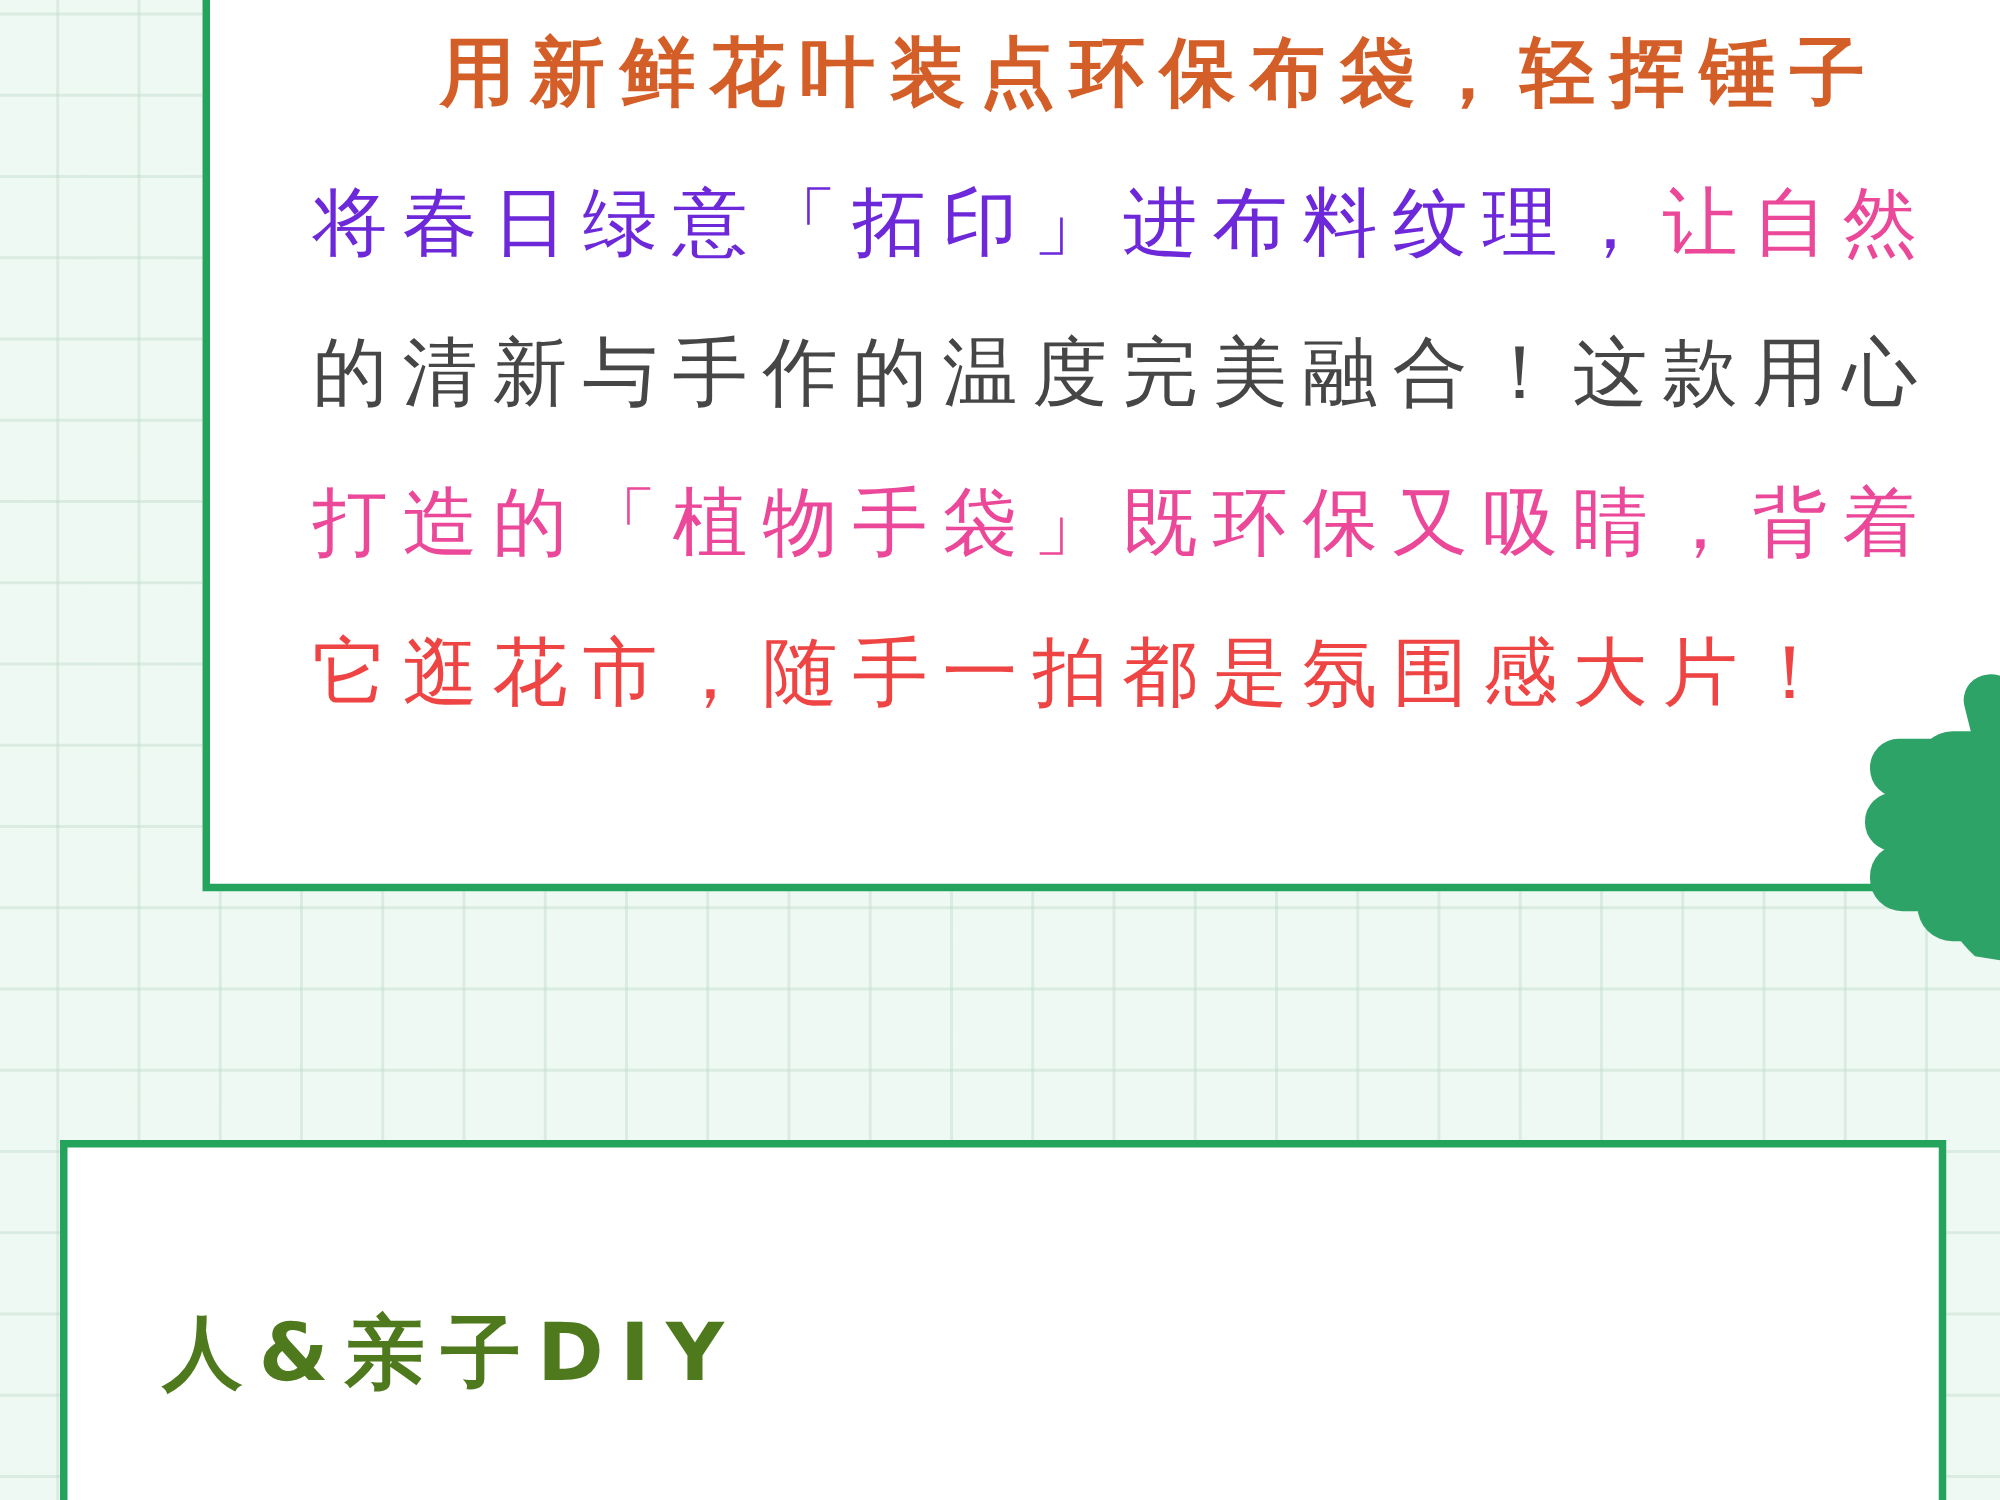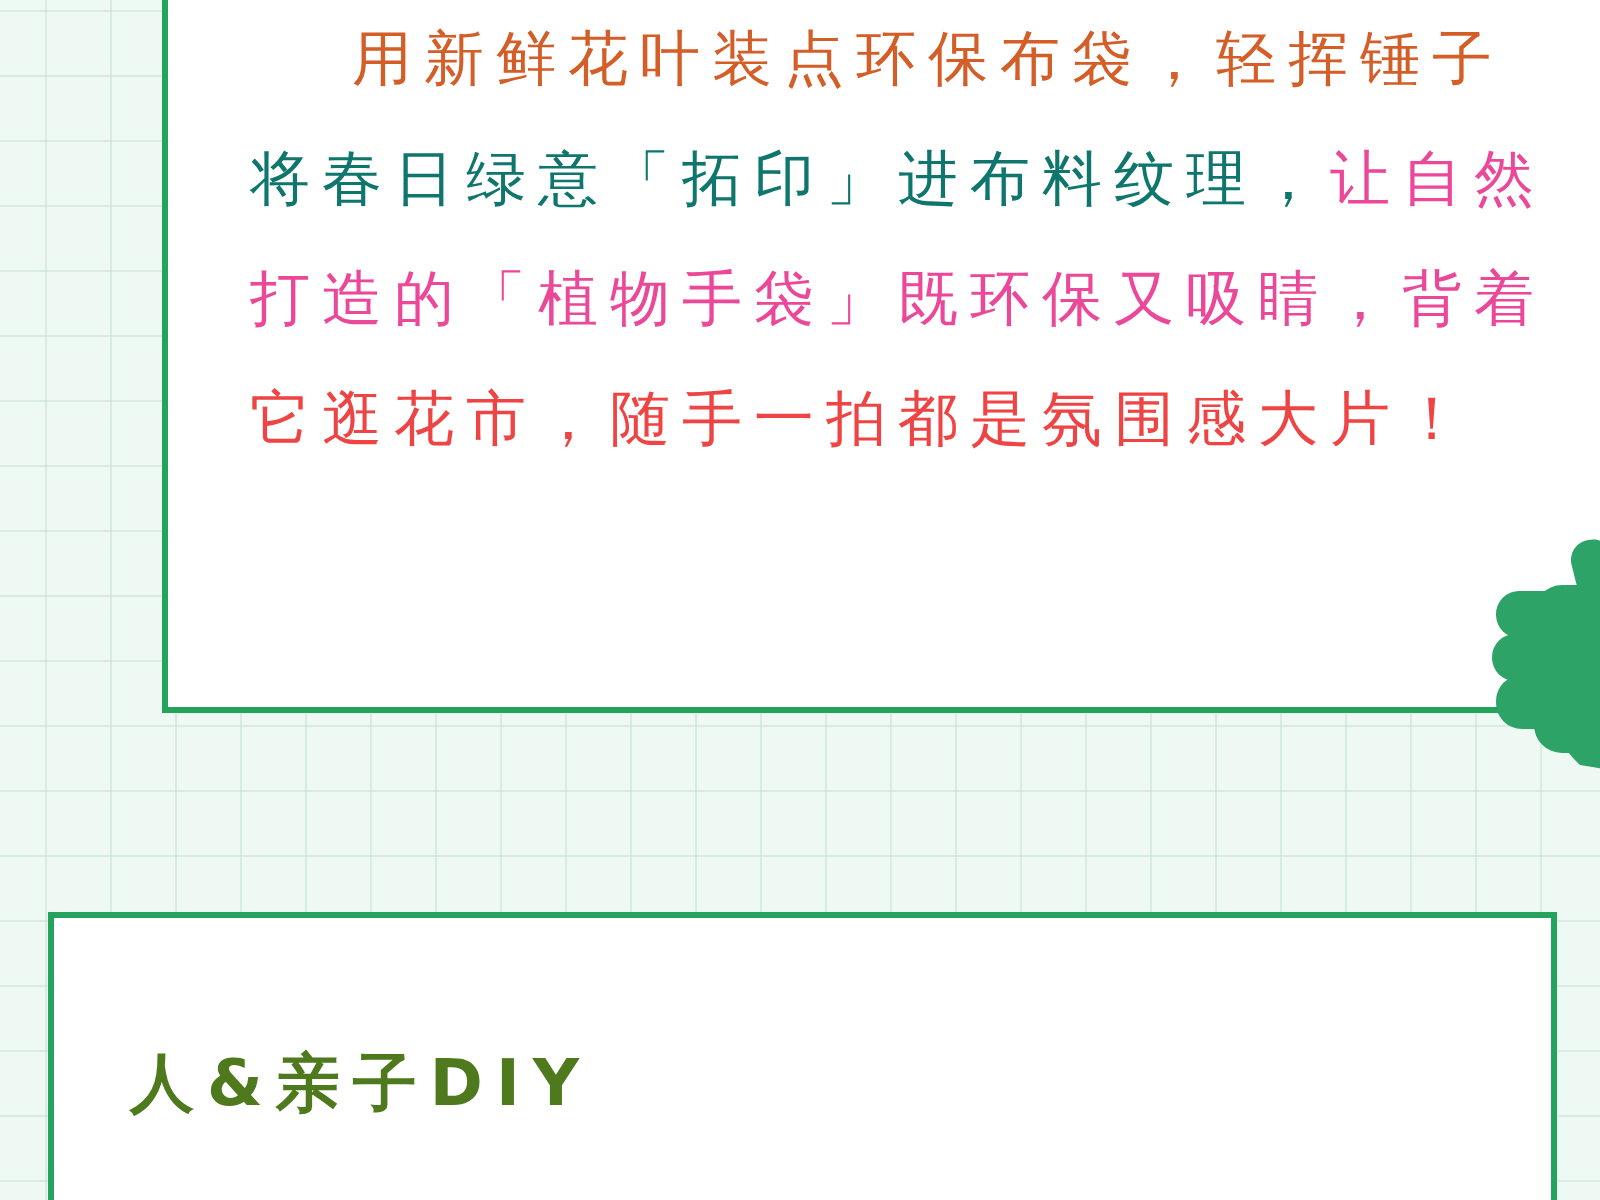--- a/index.html
+++ b/index.html
@@ -66,24 +66,27 @@
   }
 </style>
 </head>
 <body>
 
 <div class="page">
 
   <section class="card card-top" style="color: rgb(35, 163, 92);">
     <div class="paragraph">
       <div class="para-line indented">
-        <span style="color: rgb(212, 94, 40);">用新鲜花叶装点环保布袋，轻挥锤子</span>
+        <span style="color: rgb(212, 94, 40); font-weight: bold;">用新鲜花叶装点环保布袋，轻挥锤子</span>
       </div>
       <div class="para-line">
-        <span style="color: #0f766e;">将春日绿意「拓印」进布料纹理，</span><span style="color: #ec4899;">让自然</span>
+        <span style="color: #6d28d9;">将春日绿意「拓印」进布料纹理，</span><span style="color: #ec4899;">让自然</span>
+      </div>
+      <div class="para-line">
+        <span style="color: rgb(70, 70, 70);">的清新与手作的温度完美融合！这款用心</span>
       </div>
       <div class="para-line">
         <span style="color: #ec4899;">打造的「植物手袋」既环保又吸睛，背着</span>
       </div>
       <div class="para-line">
         <span style="color: #ef4444;">它逛花市，随手一拍都是氛围感大片！</span>
       </div>
     </div>
   </section>
 

